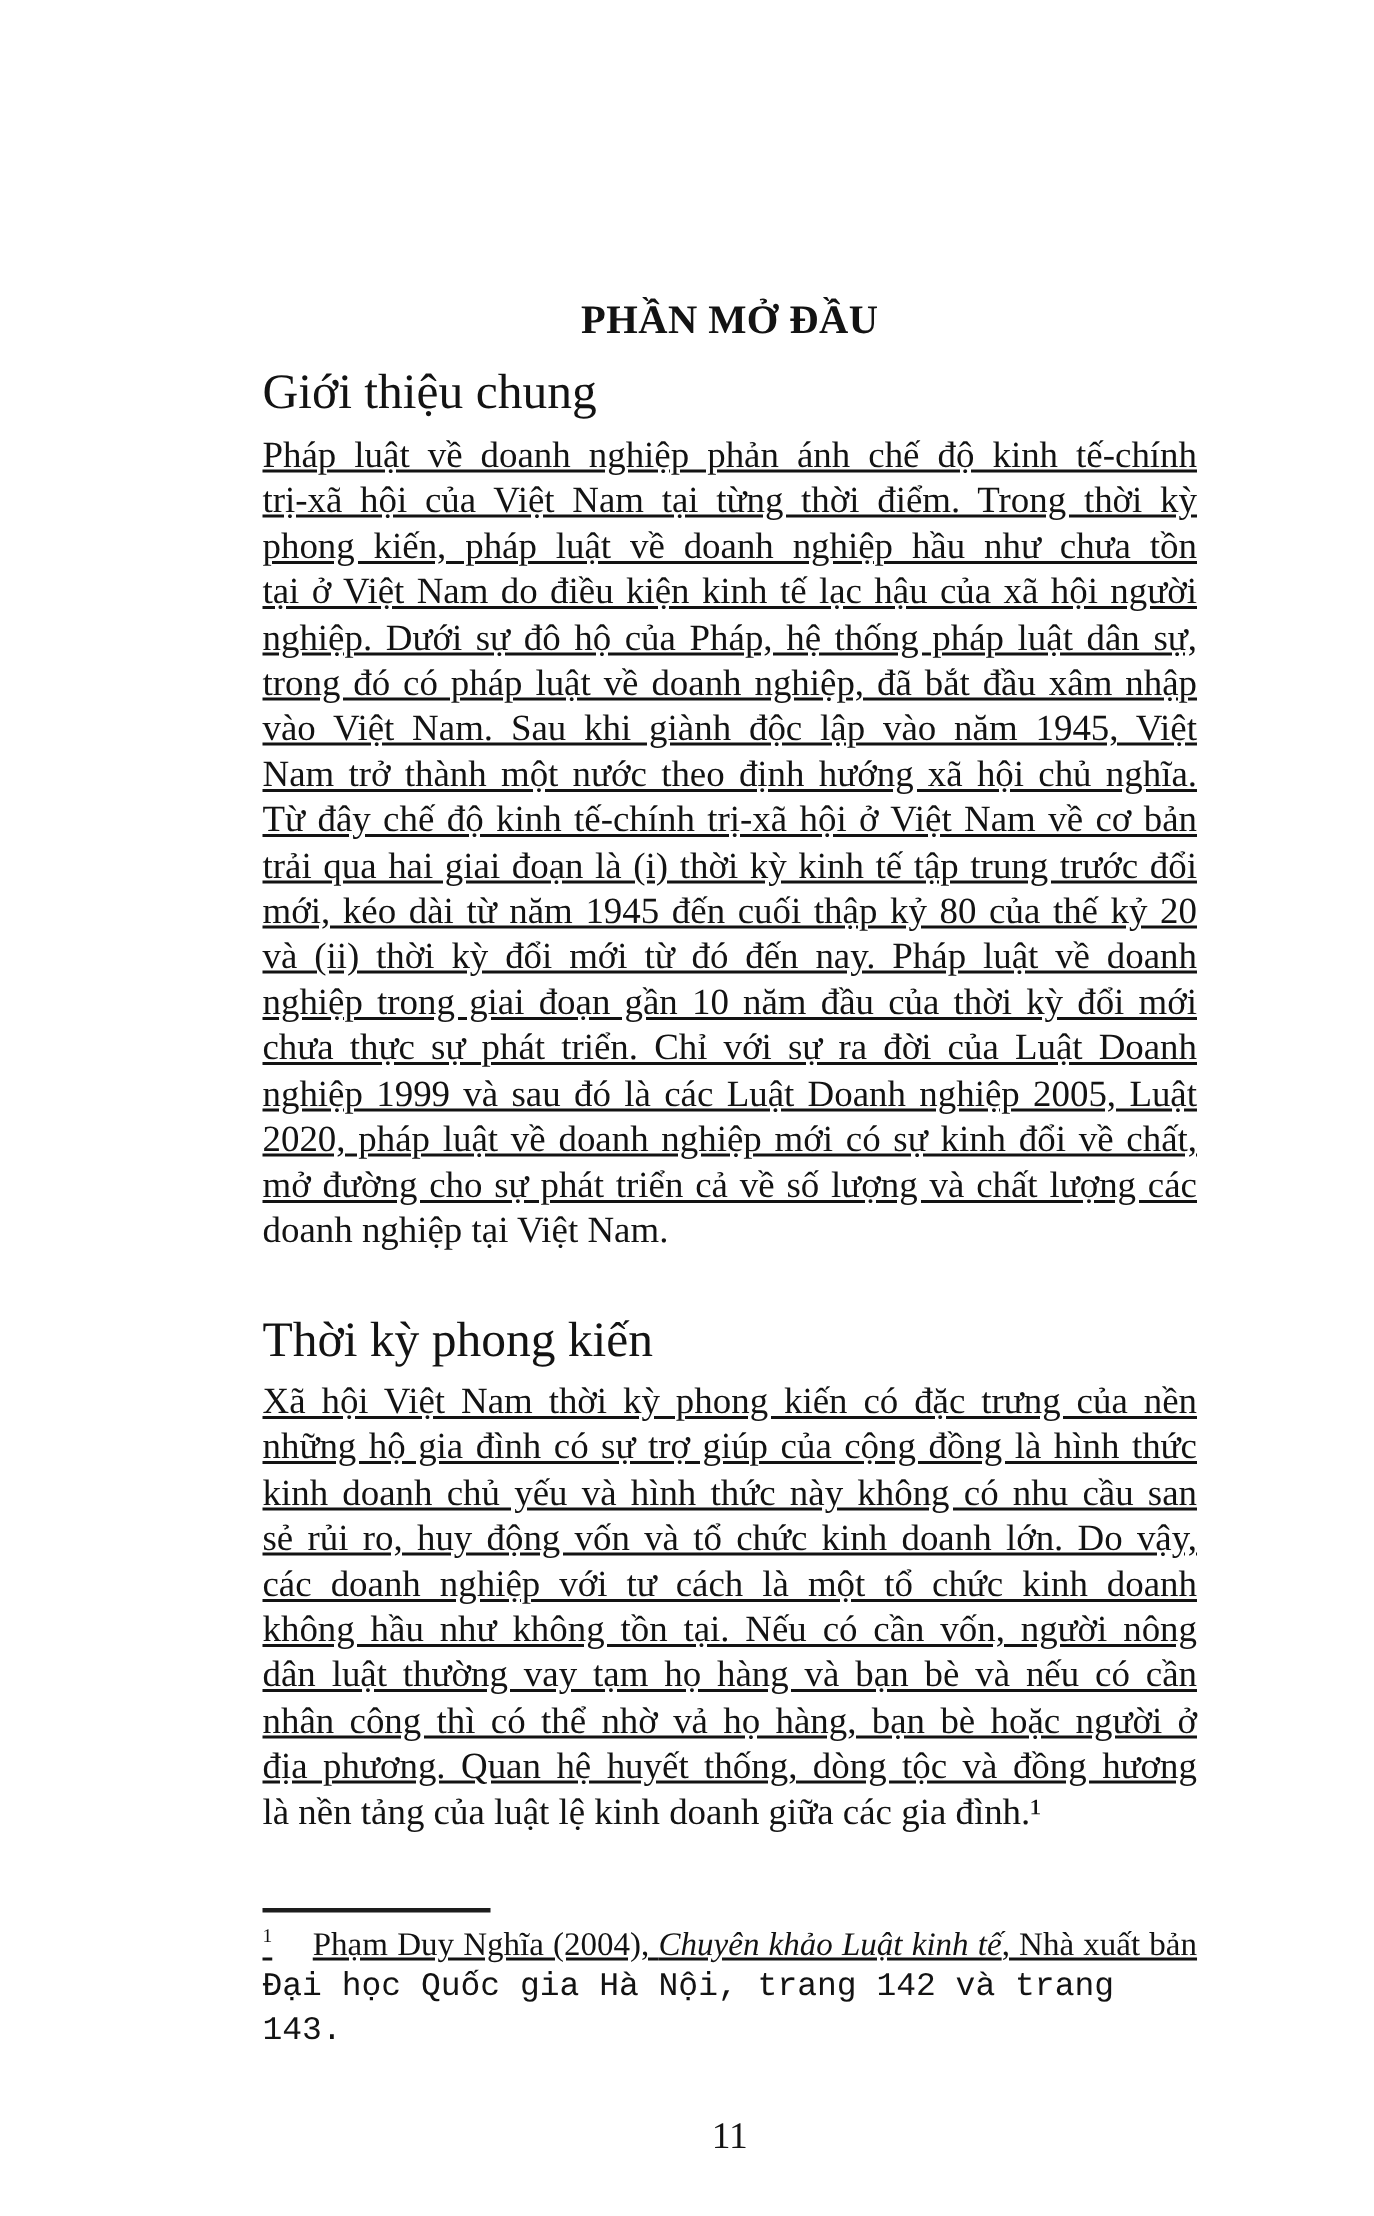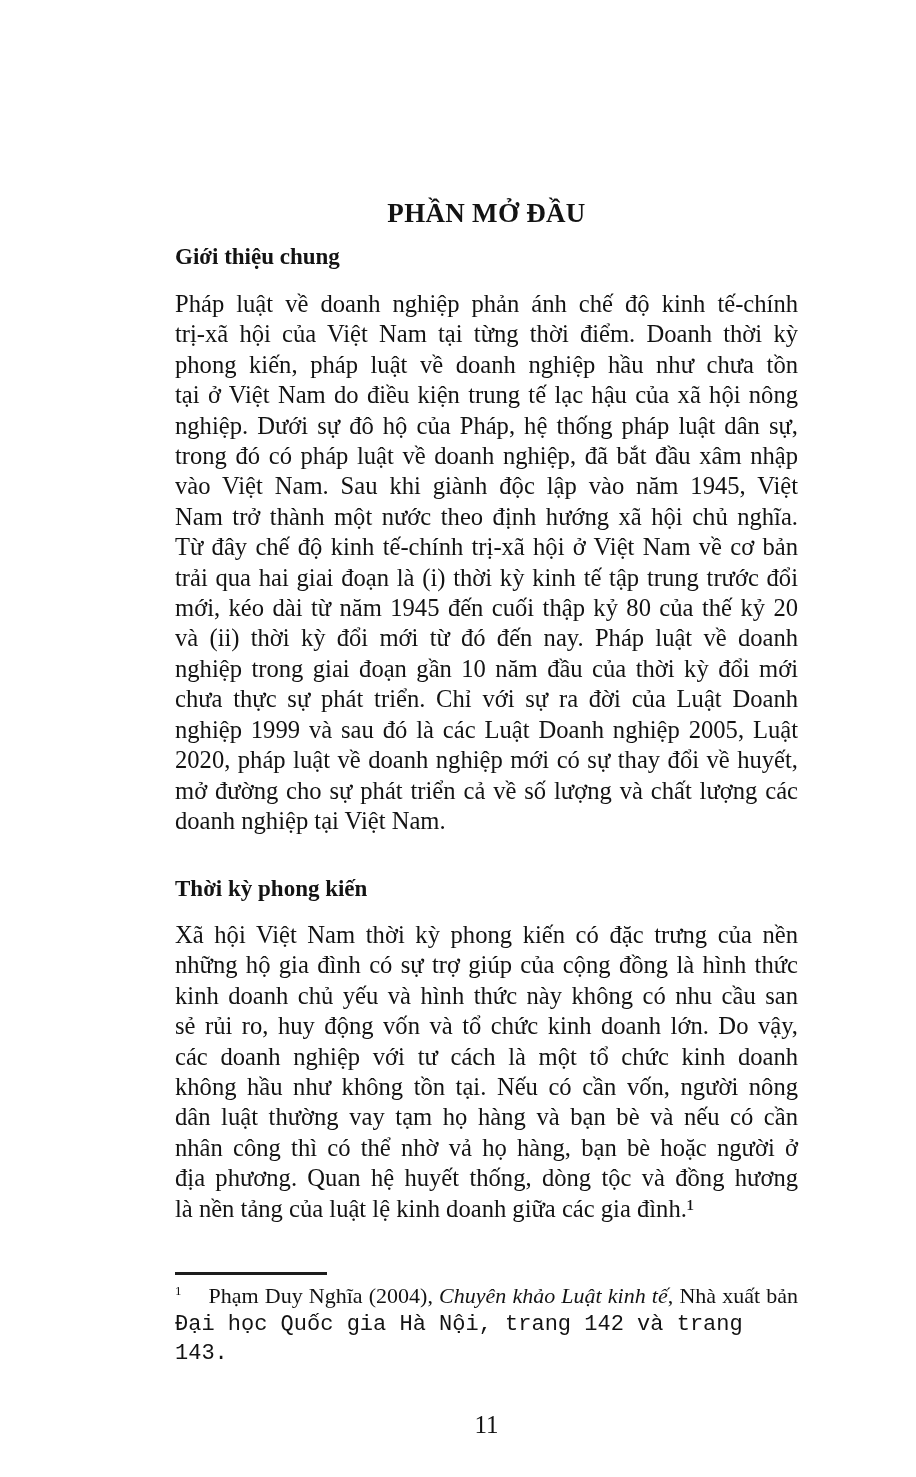--- a/index.html
+++ b/index.html
@@ -22,34 +22,35 @@
     width: 623px;
   }
   .doc-title {
     top: 198px;
     text-align: center;
     font-size: 27px;
     font-weight: bold;
     letter-spacing: 0.3px;
   }
   .sec-heading {
-    font-size: 23px;
-    font-weight: bold;
+    font-size: 33px;
+    font-weight: normal;
   }
   .sec1-heading { top: 244px; }
   .sec1-para    { top: 289px; }
   .sec2-heading { top: 876px; }
   .sec2-para    { top: 920px; }
   .para {
     font-size: 24.6px;
     line-height: 30.4px;
   }
   .jline {
     text-align: justify;
     text-align-last: justify;
+    text-decoration: underline;
   }
   .jline-last {
     text-align: justify;
     text-align-last: left;
   }
   .fn-rule {
     position: absolute;
     left: 175px;
     top: 1272px;
     width: 152px;
@@ -84,35 +85,35 @@
 <body>
 
 <div class="page">
 
   <div class="block doc-title">PHẦN MỞ ĐẦU</div>
 
   <div class="block sec-heading sec1-heading">Giới thiệu chung</div>
 
   <div class="block para sec1-para">
       <div class="jline">Pháp luật về doanh nghiệp phản ánh chế độ kinh tế-chính</div>
-      <div class="jline">trị-xã hội của Việt Nam tại từng thời điểm.  Doanh thời kỳ</div>
+      <div class="jline">trị-xã hội của Việt Nam tại từng thời điểm.  Trong thời kỳ</div>
       <div class="jline">phong kiến, pháp luật về doanh nghiệp hầu như chưa tồn</div>
-      <div class="jline">tại ở Việt Nam do điều kiện trung tế lạc hậu của xã hội nông</div>
+      <div class="jline">tại ở Việt Nam do điều kiện kinh tế lạc hậu của xã hội người</div>
       <div class="jline">nghiệp.  Dưới sự đô hộ của Pháp, hệ thống pháp luật dân sự,</div>
       <div class="jline">trong đó có pháp luật về doanh nghiệp, đã bắt đầu xâm nhập</div>
       <div class="jline">vào Việt Nam.  Sau khi giành độc lập vào năm 1945, Việt</div>
       <div class="jline">Nam trở thành một nước theo định hướng xã hội chủ nghĩa.</div>
       <div class="jline">Từ đây chế độ kinh tế-chính trị-xã hội ở Việt Nam về cơ bản</div>
       <div class="jline">trải qua hai giai đoạn là (i) thời kỳ kinh tế tập trung trước đổi</div>
       <div class="jline">mới, kéo dài từ năm 1945 đến cuối thập kỷ 80 của thế kỷ 20</div>
       <div class="jline">và (ii) thời kỳ đổi mới từ đó đến nay.  Pháp luật về doanh</div>
       <div class="jline">nghiệp trong giai đoạn gần 10 năm đầu của thời kỳ đổi mới</div>
       <div class="jline">chưa thực sự phát triển.  Chỉ với sự ra đời của Luật Doanh</div>
       <div class="jline">nghiệp 1999 và sau đó là các Luật Doanh nghiệp 2005, Luật</div>
-      <div class="jline">2020, pháp luật về doanh nghiệp mới có sự thay đổi về huyết,</div>
+      <div class="jline">2020, pháp luật về doanh nghiệp mới có sự kinh đổi về chất,</div>
       <div class="jline">mở đường cho sự phát triển cả về số lượng và chất lượng các</div>
       <div class="jline-last">doanh nghiệp tại Việt Nam.</div>
     </div>
 
   <div class="block sec-heading sec2-heading">Thời kỳ phong kiến</div>
 
   <div class="block para sec2-para">
       <div class="jline">Xã hội Việt Nam thời kỳ phong kiến có đặc trưng của nền</div>
       <div class="jline">những hộ gia đình có sự trợ giúp của cộng đồng là hình thức</div>
       <div class="jline">kinh doanh chủ yếu và hình thức này không có nhu cầu san</div>

